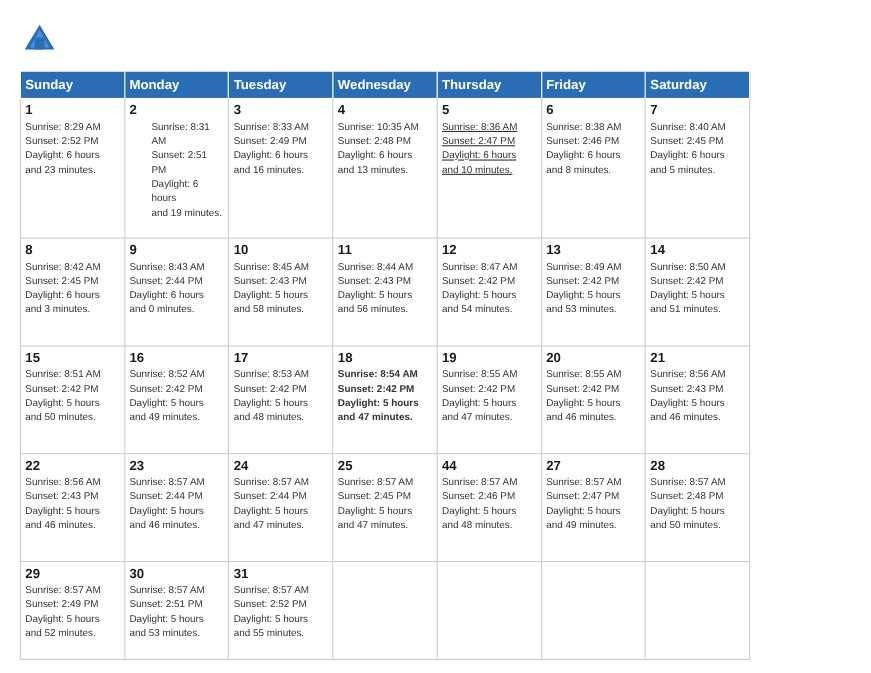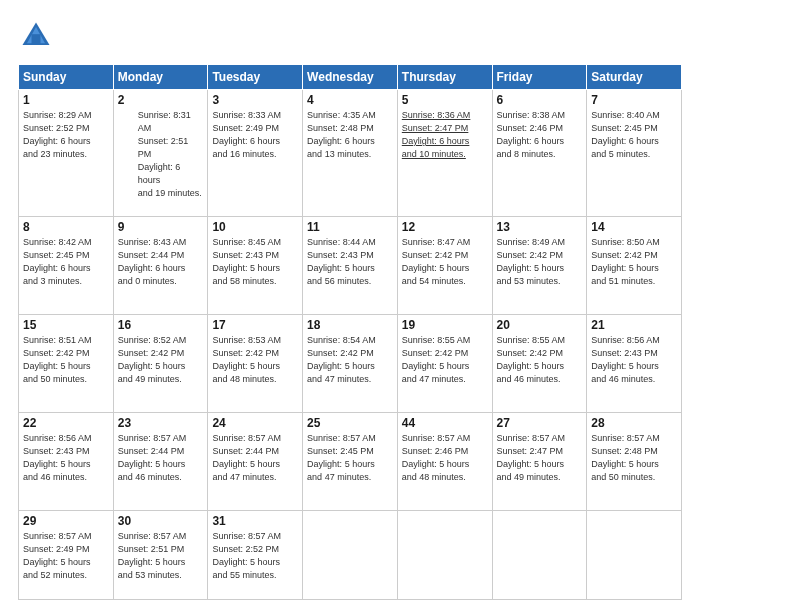--- a/index.html
+++ b/index.html
@@ -155,21 +155,21 @@
           </td>
           <td>
             <span class="day-num">3</span>
             <div class="day-info" style="white-space: pre-line;">Sunrise: 8:33 AM
 Sunset: 2:49 PM
 Daylight: 6 hours
 and 16 minutes.</div>
           </td>
           <td>
             <span class="day-num">4</span>
-            <div class="day-info" style="white-space: pre-line;">Sunrise: 4:35 AM
+            <div class="day-info" style="white-space: pre-line;">Sunrise: 10:35 AM
 Sunset: 2:48 PM
 Daylight: 6 hours
 and 13 minutes.</div>
           </td>
           <td>
             <span class="day-num">5</span>
             <div class="day-info" style="white-space: pre-line; text-decoration: underline;">Sunrise: 8:36 AM
 Sunset: 2:47 PM
 Daylight: 6 hours
 and 10 minutes.</div>
@@ -257,21 +257,21 @@
           </td>
           <td>
             <span class="day-num">17</span>
             <div class="day-info" style="white-space: pre-line;">Sunrise: 8:53 AM
 Sunset: 2:42 PM
 Daylight: 5 hours
 and 48 minutes.</div>
           </td>
           <td>
             <span class="day-num">18</span>
-            <div class="day-info" style="white-space: pre-line;">Sunrise: 8:54 AM
+            <div class="day-info" style="white-space: pre-line; font-weight: bold;">Sunrise: 8:54 AM
 Sunset: 2:42 PM
 Daylight: 5 hours
 and 47 minutes.</div>
           </td>
           <td>
             <span class="day-num">19</span>
             <div class="day-info" style="white-space: pre-line;">Sunrise: 8:55 AM
 Sunset: 2:42 PM
 Daylight: 5 hours
 and 47 minutes.</div>

